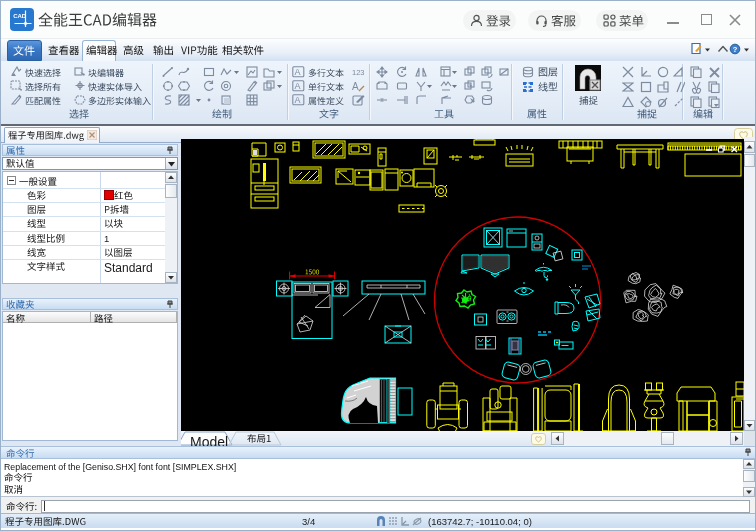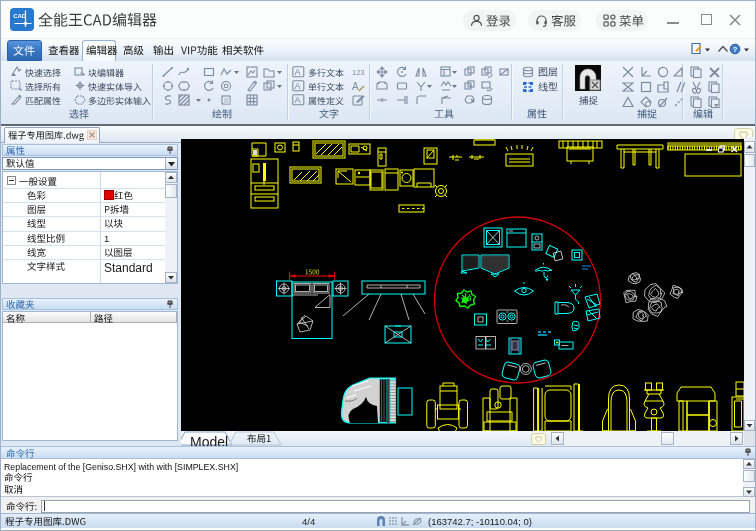--- a/index.html
+++ b/index.html
@@ -815,21 +815,21 @@
 <div class="abs" style="left:661px;top:432px;width:13px;height:13px;background:linear-gradient(#fdfdfd,#e4e9ef);border:1px solid #a8b4c2;box-sizing:border-box"></div>
 <div class="abs" style="left:744px;top:431px;width:11px;height:15px;background:#dde4ec"></div>
 <div class="abs" style="left:1px;top:446px;width:754px;height:13px;background:linear-gradient(#e9f2fc,#c8dcf2);border-top:1px solid #a8c0dc;border-bottom:1px solid #a8c0dc;box-sizing:border-box"></div>
 <svg style="position:absolute;left:6px;top:445.5px;overflow:visible" width="28" height="14">
     <path transform="translate(0,11.0)" d="M4.8 -8.1C3.9 -6.8 2.1 -5.6 0.3 -5.1C0.5 -5 0.6 -4.7 0.7 -4.5C1.4 -4.7 2.1 -5 2.8 -5.4V-4.8H6.6V-5.5C7.3 -5.1 8 -4.7 8.7 -4.5C8.8 -4.7 9 -5 9.2 -5.2C7.7 -5.6 6.1 -6.5 5.2 -7.5L5.4 -7.7ZM2.9 -5.5C3.6 -5.9 4.2 -6.4 4.8 -7C5.3 -6.4 5.9 -5.9 6.6 -5.5ZM1.2 -4V0H1.9V-0.8H4.1V-4ZM1.9 -3.4H3.4V-1.4H1.9ZM5.1 -4V0.8H5.8V-3.4H7.6V-1.4C7.6 -1.2 7.6 -1.2 7.5 -1.2C7.3 -1.2 6.9 -1.2 6.3 -1.2C6.4 -1 6.5 -0.7 6.6 -0.5C7.3 -0.5 7.7 -0.5 8 -0.7C8.3 -0.8 8.3 -1 8.3 -1.4V-4Z M13.3 -5.3C13.8 -4.9 14.5 -4.2 14.7 -3.8L15.3 -4.3C15 -4.7 14.3 -5.3 13.8 -5.7ZM11.1 -3.6V-2.9H16.3C15.7 -2.3 15 -1.6 14.4 -1C13.9 -1.4 13.4 -1.7 12.9 -1.9L12.4 -1.4C13.5 -0.8 14.8 0.2 15.5 0.8L16 0.2C15.8 -0 15.4 -0.3 15 -0.6C15.9 -1.5 16.9 -2.6 17.6 -3.3L17.1 -3.6L17 -3.6ZM14.3 -8C13.4 -6.7 11.6 -5.4 9.8 -4.7C10 -4.5 10.2 -4.2 10.4 -4.1C11.8 -4.7 13.2 -5.7 14.3 -6.9C15.4 -5.8 16.9 -4.7 18.2 -4.1C18.3 -4.3 18.6 -4.6 18.8 -4.7C17.4 -5.3 15.7 -6.3 14.7 -7.4L15 -7.7Z M23.1 -7.4V-6.7H27.8V-7.4ZM21.5 -8C21.1 -7.3 20.1 -6.5 19.3 -5.9C19.5 -5.8 19.7 -5.5 19.8 -5.3C20.6 -5.9 21.6 -6.9 22.2 -7.7ZM22.7 -4.8V-4.1H25.9V-0.2C25.9 -0 25.8 0 25.7 0C25.5 0.1 24.9 0.1 24.2 0C24.3 0.2 24.4 0.5 24.4 0.7C25.3 0.7 25.9 0.7 26.2 0.6C26.5 0.5 26.6 0.3 26.6 -0.2V-4.1H28.1V-4.8ZM21.9 -5.9C21.3 -4.9 20.2 -3.8 19.2 -3.1C19.4 -2.9 19.6 -2.6 19.7 -2.5C20.1 -2.7 20.5 -3.1 20.8 -3.5V0.8H21.5V-4.2C21.9 -4.7 22.3 -5.2 22.6 -5.7Z" fill="#2a66aa"></path>
   </svg>
 <svg class="abs" style="left:744px;top:448px" width="8" height="9" viewBox="0 0 8 9">
     <path d="M2 1 h4 v3 h-4 z M1 4 h6 M4 4 v4" stroke="#444" stroke-width="1" fill="#888"></path>
   </svg>
 <div class="abs" style="left:1px;top:459px;width:754px;height:38px;background:#fff;border-bottom:1px solid #b8c4d2;box-sizing:border-box"></div>
-<div class="abs" style="left:4px;top:462px;font-size:8.8px;color:#111;font-family:'Liberation Sans',sans-serif">Replacement of the [Geniso.SHX] with with [SIMPLEX.SHX]</div>
+<div class="abs" style="left:4px;top:462px;font-size:8.8px;color:#111;font-family:'Liberation Sans',sans-serif">Replacement of the [Geniso.SHX] font font [SIMPLEX.SHX]</div>
 <svg style="position:absolute;left:4px;top:470.0px;overflow:visible" width="28" height="14">
     <path transform="translate(0,11.0)" d="M4.8 -8.1C3.9 -6.8 2.1 -5.6 0.3 -5.1C0.5 -5 0.6 -4.7 0.7 -4.5C1.4 -4.7 2.1 -5 2.8 -5.4V-4.8H6.6V-5.5C7.3 -5.1 8 -4.7 8.7 -4.5C8.8 -4.7 9 -5 9.2 -5.2C7.7 -5.6 6.1 -6.5 5.2 -7.5L5.4 -7.7ZM2.9 -5.5C3.6 -5.9 4.2 -6.4 4.8 -7C5.3 -6.4 5.9 -5.9 6.6 -5.5ZM1.2 -4V0H1.9V-0.8H4.1V-4ZM1.9 -3.4H3.4V-1.4H1.9ZM5.1 -4V0.8H5.8V-3.4H7.6V-1.4C7.6 -1.2 7.6 -1.2 7.5 -1.2C7.3 -1.2 6.9 -1.2 6.3 -1.2C6.4 -1 6.5 -0.7 6.6 -0.5C7.3 -0.5 7.7 -0.5 8 -0.7C8.3 -0.8 8.3 -1 8.3 -1.4V-4Z M13.3 -5.3C13.8 -4.9 14.5 -4.2 14.7 -3.8L15.3 -4.3C15 -4.7 14.3 -5.3 13.8 -5.7ZM11.1 -3.6V-2.9H16.3C15.7 -2.3 15 -1.6 14.4 -1C13.9 -1.4 13.4 -1.7 12.9 -1.9L12.4 -1.4C13.5 -0.8 14.8 0.2 15.5 0.8L16 0.2C15.8 -0 15.4 -0.3 15 -0.6C15.9 -1.5 16.9 -2.6 17.6 -3.3L17.1 -3.6L17 -3.6ZM14.3 -8C13.4 -6.7 11.6 -5.4 9.8 -4.7C10 -4.5 10.2 -4.2 10.4 -4.1C11.8 -4.7 13.2 -5.7 14.3 -6.9C15.4 -5.8 16.9 -4.7 18.2 -4.1C18.3 -4.3 18.6 -4.6 18.8 -4.7C17.4 -5.3 15.7 -6.3 14.7 -7.4L15 -7.7Z M23.1 -7.4V-6.7H27.8V-7.4ZM21.5 -8C21.1 -7.3 20.1 -6.5 19.3 -5.9C19.5 -5.8 19.7 -5.5 19.8 -5.3C20.6 -5.9 21.6 -6.9 22.2 -7.7ZM22.7 -4.8V-4.1H25.9V-0.2C25.9 -0 25.8 0 25.7 0C25.5 0.1 24.9 0.1 24.2 0C24.3 0.2 24.4 0.5 24.4 0.7C25.3 0.7 25.9 0.7 26.2 0.6C26.5 0.5 26.6 0.3 26.6 -0.2V-4.1H28.1V-4.8ZM21.9 -5.9C21.3 -4.9 20.2 -3.8 19.2 -3.1C19.4 -2.9 19.6 -2.6 19.7 -2.5C20.1 -2.7 20.5 -3.1 20.8 -3.5V0.8H21.5V-4.2C21.9 -4.7 22.3 -5.2 22.6 -5.7Z" fill="#111111"></path>
   </svg>
 <svg style="position:absolute;left:4px;top:481.5px;overflow:visible" width="19" height="14">
     <path transform="translate(0,11.0)" d="M8.1 -6.2C7.8 -4.8 7.4 -3.6 6.9 -2.6C6.5 -3.6 6.1 -4.9 5.9 -6.2ZM4.8 -6.9V-6.2H5.3C5.5 -4.6 5.9 -3.1 6.5 -1.9C6 -0.9 5.3 -0.2 4.6 0.2C4.7 0.4 4.9 0.6 5 0.8C5.7 0.3 6.4 -0.4 6.9 -1.2C7.4 -0.4 8 0.2 8.7 0.7C8.8 0.5 9 0.3 9.2 0.1C8.4 -0.3 7.8 -1 7.3 -1.8C8 -3.1 8.6 -4.8 8.8 -6.8L8.4 -6.9L8.3 -6.9ZM0.4 -1.2 0.5 -0.6 3.4 -1V0.7H4.1V-1.2L4.9 -1.3L4.9 -1.9L4.1 -1.8V-6.9H4.8V-7.5H0.5V-6.9H1.1V-1.3ZM1.8 -6.9H3.4V-5.6H1.8ZM1.8 -4.9H3.4V-3.6H1.8ZM1.8 -2.9H3.4V-1.7L1.8 -1.4Z M17.7 -7.7C17.5 -7.2 17 -6.4 16.7 -5.9L17.3 -5.7C17.6 -6.1 18 -6.8 18.4 -7.4ZM12.8 -7.4C13.2 -6.8 13.6 -6.1 13.8 -5.6L14.4 -5.9C14.3 -6.4 13.8 -7.1 13.4 -7.7ZM10.3 -7.4C10.9 -7.1 11.6 -6.6 12 -6.2L12.4 -6.8C12 -7.1 11.3 -7.6 10.7 -7.9ZM9.9 -4.8C10.5 -4.5 11.2 -4 11.6 -3.7L12 -4.3C11.6 -4.6 10.9 -5.1 10.3 -5.3ZM10.2 0.2 10.8 0.7C11.3 -0.2 11.9 -1.4 12.3 -2.5L11.8 -2.9C11.3 -1.8 10.6 -0.5 10.2 0.2ZM13.8 -3H17.3V-1.9H13.8ZM13.8 -3.6V-4.6H17.3V-3.6ZM15.2 -8V-5.3H13.1V0.8H13.8V-1.3H17.3V-0.1C17.3 -0 17.3 0 17.1 0C17 0 16.5 0 15.9 0C16 0.2 16.1 0.5 16.1 0.7C16.9 0.7 17.3 0.7 17.6 0.6C17.9 0.5 18 0.3 18 -0.1V-5.3H16V-8Z" fill="#111111"></path>
   </svg>
 <div class="abs" style="left:743px;top:459px;width:12px;height:38px;background:#eef1f5"></div>
 <div class="abs" style="left:743px;top:459px;width:12px;height:10px;background:linear-gradient(#fdfdfd,#dde3ea);border:1px solid #a8b4c2;box-sizing:border-box"></div>
 <svg class="abs" style="left:0;top:0" width="756" height="531">
     <path d="M746.0 465.5 h6 l-3 -3.5 z" fill="#333"></path>
@@ -842,21 +842,21 @@
 <div class="abs" style="left:1px;top:497px;width:754px;height:16px;background:#f1f1f1"></div>
 <svg style="position:absolute;left:6px;top:498.5px;overflow:visible" width="31" height="14">
     <path transform="translate(0,11.0)" d="M4.8 -8.1C3.9 -6.8 2.1 -5.6 0.3 -5.1C0.5 -5 0.6 -4.7 0.7 -4.5C1.4 -4.7 2.1 -5 2.8 -5.4V-4.8H6.6V-5.5C7.3 -5.1 8 -4.7 8.7 -4.5C8.8 -4.7 9 -5 9.2 -5.2C7.7 -5.6 6.1 -6.5 5.2 -7.5L5.4 -7.7ZM2.9 -5.5C3.6 -5.9 4.2 -6.4 4.8 -7C5.3 -6.4 5.9 -5.9 6.6 -5.5ZM1.2 -4V0H1.9V-0.8H4.1V-4ZM1.9 -3.4H3.4V-1.4H1.9ZM5.1 -4V0.8H5.8V-3.4H7.6V-1.4C7.6 -1.2 7.6 -1.2 7.5 -1.2C7.3 -1.2 6.9 -1.2 6.3 -1.2C6.4 -1 6.5 -0.7 6.6 -0.5C7.3 -0.5 7.7 -0.5 8 -0.7C8.3 -0.8 8.3 -1 8.3 -1.4V-4Z M13.3 -5.3C13.8 -4.9 14.5 -4.2 14.7 -3.8L15.3 -4.3C15 -4.7 14.3 -5.3 13.8 -5.7ZM11.1 -3.6V-2.9H16.3C15.7 -2.3 15 -1.6 14.4 -1C13.9 -1.4 13.4 -1.7 12.9 -1.9L12.4 -1.4C13.5 -0.8 14.8 0.2 15.5 0.8L16 0.2C15.8 -0 15.4 -0.3 15 -0.6C15.9 -1.5 16.9 -2.6 17.6 -3.3L17.1 -3.6L17 -3.6ZM14.3 -8C13.4 -6.7 11.6 -5.4 9.8 -4.7C10 -4.5 10.2 -4.2 10.4 -4.1C11.8 -4.7 13.2 -5.7 14.3 -6.9C15.4 -5.8 16.9 -4.7 18.2 -4.1C18.3 -4.3 18.6 -4.6 18.8 -4.7C17.4 -5.3 15.7 -6.3 14.7 -7.4L15 -7.7Z M23.1 -7.4V-6.7H27.8V-7.4ZM21.5 -8C21.1 -7.3 20.1 -6.5 19.3 -5.9C19.5 -5.8 19.7 -5.5 19.8 -5.3C20.6 -5.9 21.6 -6.9 22.2 -7.7ZM22.7 -4.8V-4.1H25.9V-0.2C25.9 -0 25.8 0 25.7 0C25.5 0.1 24.9 0.1 24.2 0C24.3 0.2 24.4 0.5 24.4 0.7C25.3 0.7 25.9 0.7 26.2 0.6C26.5 0.5 26.6 0.3 26.6 -0.2V-4.1H28.1V-4.8ZM21.9 -5.9C21.3 -4.9 20.2 -3.8 19.2 -3.1C19.4 -2.9 19.6 -2.6 19.7 -2.5C20.1 -2.7 20.5 -3.1 20.8 -3.5V0.8H21.5V-4.2C21.9 -4.7 22.3 -5.2 22.6 -5.7Z M29.8 -3.7C30.2 -3.7 30.4 -4 30.4 -4.4C30.4 -4.8 30.2 -5 29.8 -5C29.5 -5 29.2 -4.8 29.2 -4.4C29.2 -4 29.5 -3.7 29.8 -3.7ZM29.8 0.1C30.2 0.1 30.4 -0.1 30.4 -0.5C30.4 -0.9 30.2 -1.2 29.8 -1.2C29.5 -1.2 29.2 -0.9 29.2 -0.5C29.2 -0.1 29.5 0.1 29.8 0.1Z" fill="#111111"></path>
   </svg>
 <div class="abs" style="left:41px;top:499.5px;width:709px;height:13px;background:#fff;border:1px solid #9aa4b0;box-sizing:border-box"></div>
 <div class="abs" style="left:44px;top:501px;width:1px;height:10px;background:#333"></div>
 <div class="abs" style="left:1px;top:513px;width:754px;height:15px;background:linear-gradient(#e4eefa,#cadcf0);border-top:1px solid #a0b8d4;box-sizing:border-box"></div>
 <svg style="position:absolute;left:5px;top:513.5px;overflow:visible" width="81" height="14">
     <path transform="translate(0,11.0)" d="M5.1 -7H7.9V-5.2H5.1ZM4.4 -7.6V-4.6H8.6V-7.6ZM4.3 -2V-1.4H6.1V-0.1H3.6V0.5H9.1V-0.1H6.8V-1.4H8.7V-2H6.8V-3.1H8.9V-3.8H4V-3.1H6.1V-2ZM3.4 -7.8C2.7 -7.5 1.5 -7.2 0.4 -7.1C0.5 -6.9 0.6 -6.7 0.6 -6.5C1.1 -6.6 1.5 -6.7 2 -6.8V-5.3H0.5V-4.6H1.9C1.5 -3.5 0.9 -2.3 0.3 -1.6C0.4 -1.5 0.6 -1.2 0.6 -1C1.1 -1.6 1.6 -2.5 2 -3.5V0.7H2.7V-3.4C3 -3 3.4 -2.4 3.6 -2.2L4 -2.7C3.8 -3 3 -3.8 2.7 -4V-4.6H3.9V-5.3H2.7V-6.9C3.2 -7 3.6 -7.2 3.9 -7.3Z M13.9 -5.1V-3.8H10V-3H13.9V-0.2C13.9 -0 13.9 0 13.7 0C13.5 0 12.7 0.1 12 0C12.1 0.2 12.2 0.6 12.3 0.8C13.2 0.8 13.8 0.7 14.2 0.6C14.5 0.5 14.7 0.3 14.7 -0.2V-3H18.6V-3.8H14.7V-4.8C15.7 -5.3 17 -6.2 17.8 -7L17.3 -7.4L17.1 -7.3H10.9V-6.6H16.3C15.6 -6.1 14.7 -5.5 13.9 -5.1Z M23 -8 22.7 -6.9H20.3V-6.2H22.5L22.2 -5.1H19.5V-4.4H22C21.7 -3.8 21.5 -3.2 21.3 -2.7H25.8C25.2 -2.1 24.5 -1.5 23.9 -0.9C23.2 -1.1 22.5 -1.4 21.9 -1.5L21.4 -1C22.9 -0.6 24.8 0.2 25.7 0.8L26.2 0.2C25.8 -0.1 25.2 -0.3 24.6 -0.6C25.5 -1.4 26.4 -2.4 27.1 -3.1L26.6 -3.4L26.5 -3.4H22.3L22.7 -4.4H27.8V-5.1H22.9L23.3 -6.2H27.1V-6.9H23.5L23.8 -7.9Z M30 -7.3V-3.9C30 -2.5 29.9 -0.8 28.8 0.3C29 0.4 29.3 0.7 29.4 0.8C30.1 0 30.4 -1.1 30.6 -2.2H32.9V0.7H33.7V-2.2H36.2V-0.2C36.2 -0 36.2 0 36 0C35.8 0 35.1 0 34.5 0C34.6 0.2 34.7 0.5 34.7 0.7C35.6 0.7 36.2 0.7 36.5 0.6C36.8 0.5 36.9 0.3 36.9 -0.2V-7.3ZM30.7 -6.6H32.9V-5.1H30.7ZM36.2 -6.6V-5.1H33.7V-6.6ZM30.7 -4.4H32.9V-2.8H30.6C30.6 -3.2 30.7 -3.5 30.7 -3.9ZM36.2 -4.4V-2.8H33.7V-4.4Z M41.6 -2.7C42.3 -2.5 43.3 -2.2 43.8 -1.9L44.1 -2.4C43.6 -2.6 42.6 -2.9 41.9 -3.1ZM40.6 -1.4C41.9 -1.3 43.6 -0.9 44.5 -0.6L44.8 -1.1C43.9 -1.4 42.2 -1.8 40.9 -1.9ZM38.8 -7.6V0.8H39.5V0.4H46V0.8H46.7V-7.6ZM39.5 -0.3V-6.9H46V-0.3ZM41.9 -6.7C41.5 -5.9 40.6 -5.2 39.8 -4.7C40 -4.6 40.2 -4.4 40.3 -4.3C40.6 -4.5 40.9 -4.7 41.2 -5C41.5 -4.7 41.8 -4.4 42.2 -4.1C41.4 -3.7 40.5 -3.5 39.7 -3.3C39.8 -3.2 39.9 -2.9 40 -2.7C40.9 -2.9 41.9 -3.3 42.8 -3.8C43.6 -3.3 44.5 -3 45.4 -2.8C45.5 -3 45.7 -3.2 45.8 -3.4C45 -3.5 44.1 -3.8 43.4 -4.1C44.1 -4.6 44.7 -5.1 45.1 -5.8L44.7 -6L44.6 -6H42.1C42.3 -6.1 42.4 -6.3 42.5 -6.5ZM41.6 -5.3 41.7 -5.4H44.1C43.8 -5 43.3 -4.7 42.8 -4.4C42.3 -4.7 41.9 -5 41.6 -5.3Z M50.6 -2.3C50.7 -2.4 51 -2.5 51.5 -2.5H53.1V-1.4H49.7V-0.7H53.1V0.8H53.8V-0.7H56.6V-1.4H53.8V-2.5H55.9V-3.1H53.8V-4.1H53.1V-3.1H51.3C51.6 -3.5 51.9 -4 52.2 -4.6H56.2V-5.2H52.5L52.8 -5.9L52.1 -6.2C52 -5.8 51.9 -5.5 51.7 -5.2H50V-4.6H51.4C51.2 -4.1 51 -3.7 50.9 -3.6C50.7 -3.3 50.5 -3.1 50.3 -3C50.4 -2.8 50.5 -2.5 50.6 -2.3ZM52 -7.8C52.1 -7.6 52.3 -7.3 52.4 -7H48.6V-4.3C48.6 -2.9 48.6 -1 47.8 0.4C48 0.5 48.3 0.7 48.4 0.8C49.2 -0.6 49.4 -2.8 49.4 -4.3V-6.3H56.5V-7H53.2C53.1 -7.3 52.9 -7.7 52.6 -8Z M58.3 0.1C58.7 0.1 58.9 -0.1 58.9 -0.5C58.9 -0.9 58.7 -1.2 58.3 -1.2C58 -1.2 57.7 -0.9 57.7 -0.5C57.7 -0.1 58 0.1 58.3 0.1Z M60.6 0H62.4C64.5 0 65.6 -1.3 65.6 -3.5C65.6 -5.7 64.5 -7 62.3 -7H60.6ZM61.5 -0.7V-6.3H62.3C63.9 -6.3 64.7 -5.3 64.7 -3.5C64.7 -1.7 63.9 -0.7 62.3 -0.7Z M67.9 0H68.9L70 -4.2C70.1 -4.8 70.2 -5.3 70.3 -5.8H70.4C70.5 -5.3 70.6 -4.8 70.7 -4.2L71.8 0H72.8L74.3 -7H73.4L72.7 -3.2C72.6 -2.4 72.4 -1.7 72.3 -0.9H72.2C72.1 -1.7 71.9 -2.4 71.7 -3.2L70.8 -7H70L69 -3.2C68.8 -2.4 68.7 -1.7 68.5 -0.9H68.5C68.3 -1.7 68.2 -2.4 68.1 -3.2L67.3 -7H66.4Z M78.2 0.1C79.1 0.1 79.9 -0.2 80.4 -0.7V-3.6H78.1V-2.9H79.6V-1.1C79.3 -0.8 78.8 -0.6 78.3 -0.6C76.8 -0.6 76 -1.7 76 -3.5C76 -5.2 76.9 -6.3 78.3 -6.3C79 -6.3 79.4 -6 79.8 -5.7L80.3 -6.2C79.9 -6.6 79.2 -7.1 78.3 -7.1C76.4 -7.1 75.1 -5.7 75.1 -3.5C75.1 -1.2 76.4 0.1 78.2 0.1Z" fill="#1a1a1a"></path>
   </svg>
-<div class="abs" style="left:302px;top:516px;font-size:9.5px;color:#1a1a1a">4/4</div>
+<div class="abs" style="left:302px;top:516px;font-size:9.5px;color:#1a1a1a">3/4</div>
 <svg class="abs" style="left:376px;top:515px" width="50" height="12" viewBox="0 0 50 12">
 <path d="M1 11 V5 a4 4 0 0 1 8 0 V11 h-2.5 V5.5 a1.5 1.5 0 0 0 -3 0 V11 z" fill="#5a82b4"></path>
 <g fill="#8a98a8">
       <circle cx="14" cy="3" r="0.9"></circle>
       <circle cx="17" cy="3" r="0.9"></circle>
       <circle cx="20" cy="3" r="0.9"></circle>
       <circle cx="14" cy="6" r="0.9"></circle>
       <circle cx="17" cy="6" r="0.9"></circle>
       <circle cx="20" cy="6" r="0.9"></circle>
       <circle cx="14" cy="9" r="0.9"></circle>

